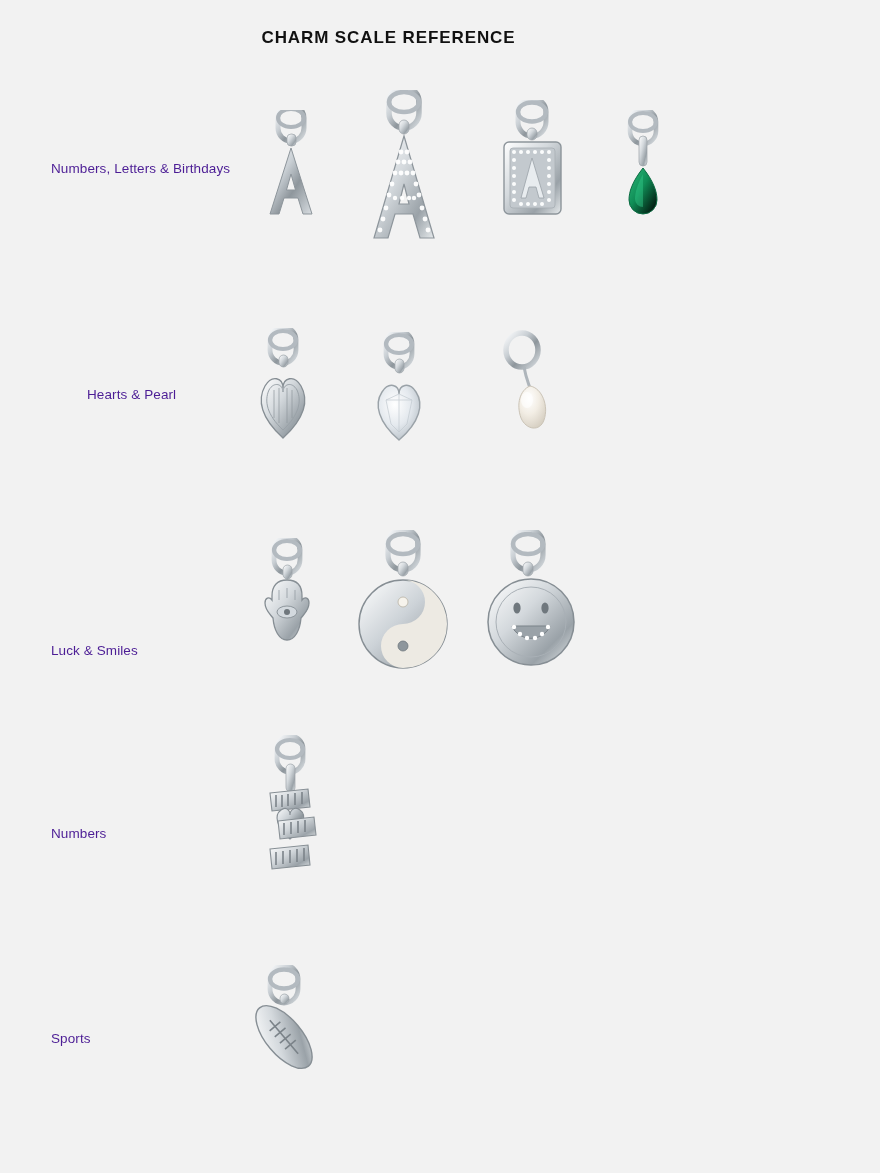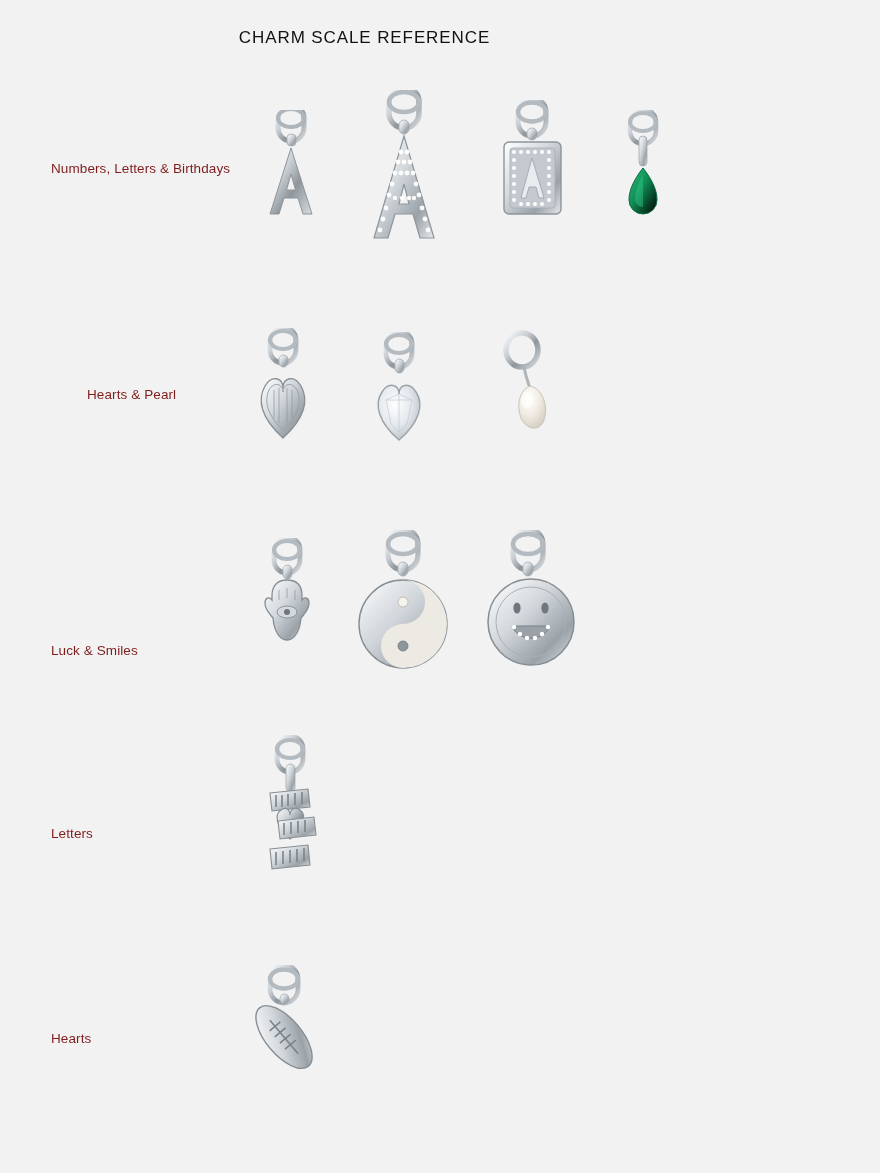--- a/index.html
+++ b/index.html
@@ -21,35 +21,36 @@
     height: 1173px;
     background: #f2f2f2;
   }
   .page-title {
     position: absolute;
     top: 28px;
     left: 0;
     width: 729px;
     text-align: center;
     font-size: 17px;
-    font-weight: normal;
+    font-weight: bold;
     letter-spacing: 0.9px;
     color: #111111;
+    padding-left: 24px;
   }
   .row {
     position: absolute;
     left: 0;
     width: 880px;
   }
   .row-label {
     position: absolute;
     left: 51px;
     font-size: 13.5px;
     line-height: 21px;
-    color: #7f1d1d;
+    color: #4c1d95;
     letter-spacing: 0.1px;
     width: 180px;
   }
   .charm {
     position: absolute;
   }
   .charm svg {
     display: block;
   }
   
@@ -294,21 +295,21 @@
             <circle cx="45" cy="108" r="2.2"></circle>
           <circle cx="53" cy="108" r="2.2"></circle>
             <circle cx="60" cy="104" r="2.2"></circle>
             <circle cx="66" cy="97" r="2.2"></circle>
         </g>
       </svg>
     </div>
   </div>
 
   <div class="row" id="row-custom">
-    <div class="row-label" style="top:88px;">Letters</div>
+    <div class="row-label" style="top:88px;">Numbers</div>
 
     <div class="charm" style="left:250px; top:0px;">
       <svg width="90" height="170" viewBox="0 0 90 170">
         <path d="M27 14 a13 13 0 1 1 26 0 v10 a13 13 0 1 1 -26 0 z" fill="none" stroke="url(#g_sil1)" stroke-width="4.8"></path>
         <ellipse cx="40" cy="14" rx="13" ry="9" fill="none" stroke="#b3bac0" stroke-width="4.2"></ellipse>
         <rect x="36" y="29" width="9" height="28" rx="4.5" fill="url(#g_sil2)" stroke="#9ba2a8" stroke-width="0.7"></rect>
 
         <path d="M20 58 L58 54 L60 72 L22 76 Z" fill="url(#g_sil2)" stroke="#868e94" stroke-width="1.1"></path>
         <g stroke="#7b8389" stroke-width="1.6">
           <line x1="26" y1="60" x2="26" y2="72"></line>
@@ -334,21 +335,21 @@
           <line x1="33" y1="116" x2="33" y2="129"></line>
           <line x1="40" y1="115" x2="40" y2="128"></line>
           <line x1="47" y1="114" x2="47" y2="127"></line>
           <line x1="54" y1="113" x2="54" y2="126"></line>
         </g>
       </svg>
     </div>
   </div>
 
   <div class="row" id="row-sports">
-    <div class="row-label" style="top:63px;">Hearts</div>
+    <div class="row-label" style="top:63px;">Sports</div>
 
     <div class="charm" style="left:243px; top:0px;">
       <svg width="90" height="130" viewBox="0 0 90 130">
         <path d="M27 14 a14 14 0 1 1 28 0 v10 a14 14 0 1 1 -28 0 z" fill="none" stroke="url(#g_sil1)" stroke-width="4.8"></path>
         <ellipse cx="41" cy="14" rx="14" ry="9.5" fill="none" stroke="#b3bac0" stroke-width="4.3"></ellipse>
         <rect x="37" y="29" width="9" height="10" rx="4.5" fill="url(#g_sil2)" stroke="#9ba2a8" stroke-width="0.7"></rect>
         <g transform="rotate(-40 41 72)">
           <ellipse cx="41" cy="72" rx="18" ry="38" fill="url(#g_sil2)" stroke="#868e94" stroke-width="1.4"></ellipse>
           <line x1="41" y1="50" x2="41" y2="94" stroke="#7b8389" stroke-width="1.6"></line>
           <g stroke="#7b8389" stroke-width="1.6">

